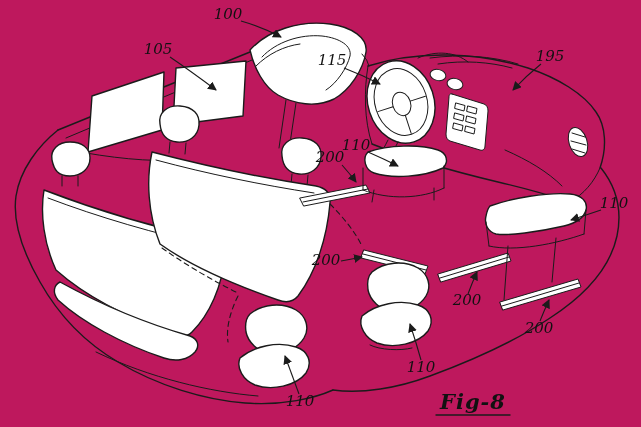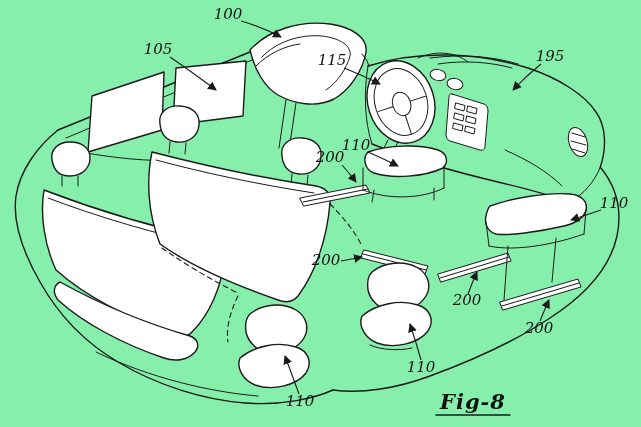--- a/index.html
+++ b/index.html
@@ -1,16 +1,16 @@
 <!DOCTYPE html>
 <html><head>
 <meta charset="utf-8">
 <style>
   html,body{margin:0;padding:0;background:#ffffff;}
-  .sheet{position:relative;width:641px;height:427px;background:#86efac;overflow:hidden;
+  .sheet{position:relative;width:641px;height:427px;background:#be185d;overflow:hidden;
          font-family:"DejaVu Serif",serif;}
   svg{display:block;}
   .ln{fill:none;stroke:#1b1b1b;stroke-width:1.4;stroke-linecap:round;stroke-linejoin:round;}
   .fillw{fill:#ffffff;stroke:#1b1b1b;stroke-width:1.4;stroke-linejoin:round;stroke-linecap:round;}
   .thin{stroke-width:1;}
   .dash{fill:none;stroke:#1b1b1b;stroke-width:1.1;stroke-dasharray:5 4;stroke-linecap:round;}
   .arrow{fill:none;stroke:#1b1b1b;stroke-width:1.1;}
   .ref{font-family:"DejaVu Serif",serif;font-style:italic;font-size:15px;fill:#111;text-anchor:middle;}
   .caption{font-family:"DejaVu Serif",serif;font-style:italic;font-weight:bold;font-size:21px;
            fill:#111;text-anchor:middle;letter-spacing:1px;}

